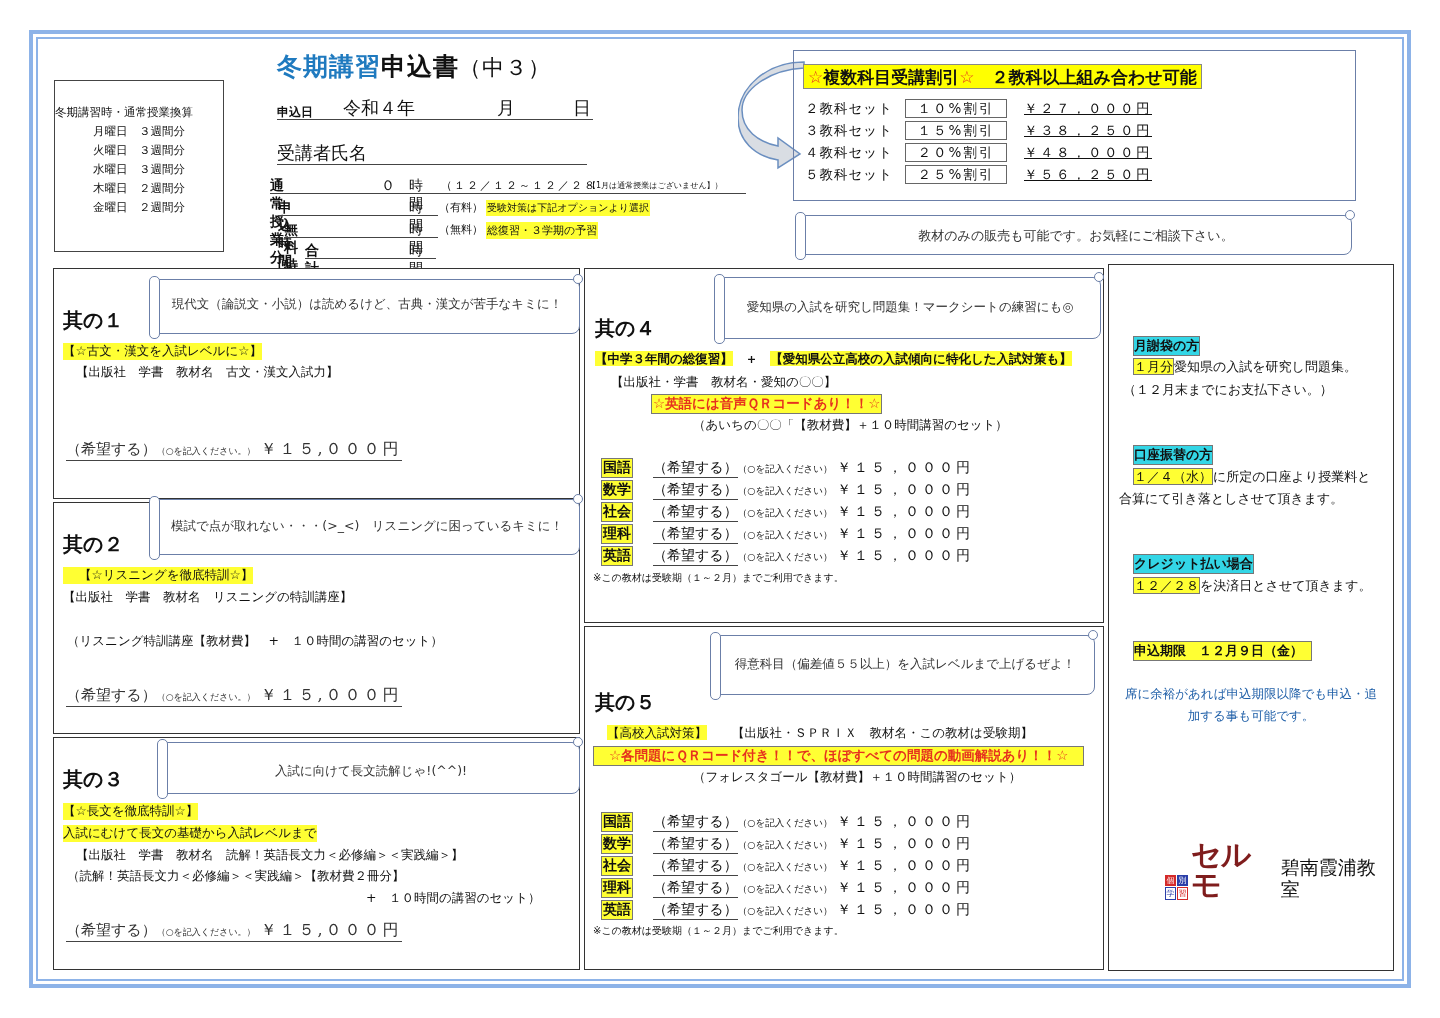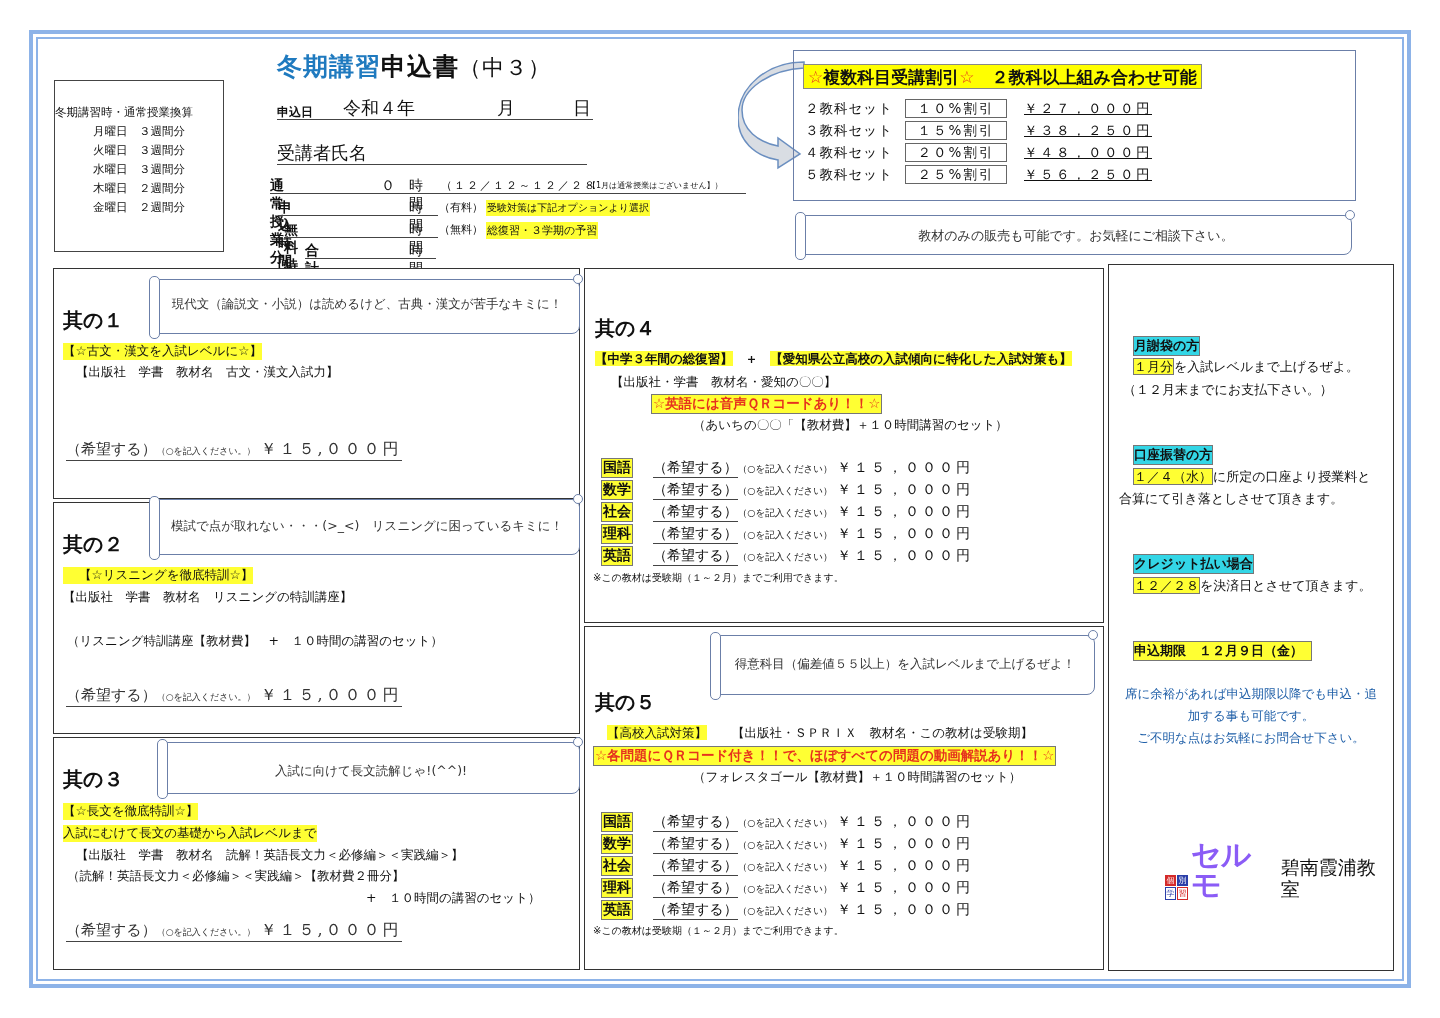--- a/index.html
+++ b/index.html
@@ -50,21 +50,21 @@
   .subj-row .hope { display: inline-block; margin-left: 20px; border-bottom: 1.5px solid #444; }
   .subj-row .note { font-size: 9.5px; }
   .subj-row .amt { letter-spacing: 3px; }
 
   .side { left: 1108px; top: 264px; width: 286px; height: 707px; }
   .side .t { position: absolute; font-size: 13px; white-space: nowrap; }
   .side .blue-note { position: absolute; left: 0; width: 100%; text-align: center; font-size: 12.5px; color: #1f5fa8; line-height: 22px; }
   .logo { position: absolute; left: 56px; top: 575px; display: flex; align-items: flex-end; }
   .logo-grid { display: grid; grid-template-columns: 11px 11px; grid-gap: 1px; margin-right: 3px; }
   .logo-grid span { font-size: 8px; text-align: center; line-height: 11px; color: #fff; }
-  .logo-main { font-size: 30px; font-weight: bold; color: #8b5cf6; letter-spacing: -1px; line-height: 30px; }
+  .logo-main { font-size: 30px; font-weight: bold; color: #7f1d1d; letter-spacing: -1px; line-height: 30px; }
   .logo-sub { font-size: 19px; color: #111; margin-left: 2px; line-height: 22px; }
 </style>
 </head>
 <body>
 
 <div class="abs page-border-outer"></div>
 <div class="abs page-border-inner"></div>
 
 <div class="abs conv">
   <div class="title">冬期講習時・通常授業換算</div>
@@ -176,20 +176,21 @@
   <div class="line" style="left:22px;top:109px;">【出版社　学書　教材名　読解！英語長文力＜必修編＞＜実践編＞】</div>
   <div class="line" style="left:13px;top:130px;">（読解！英語長文力＜必修編＞＜実践編＞【教材費２冊分】</div>
   <div class="line" style="left:312px;top:152px;">+　１０時間の講習のセット）</div>
   <div class="price-line" style="left:12px;top:182px;">
     <span>（希望する）</span><span class="small">（○を記入ください。）</span> <span class="amt">￥１５,０００円</span>
   </div>
 </div>
 
 <div class="box" style="left:584px;top:268px;width:520px;height:355px;">
   <div class="sec-title" style="left:10px;top:46px;">其の４</div>
+  <div class="scroll" style="left:134px;top:8px;width:382px;height:62px;line-height:58px;"><span>愛知県の入試を研究し問題集！マークシートの練習にも◎</span></div>
   <div class="line" style="left:10px;top:82px;font-size:12.5px;font-weight:bold;">
     <span class="hl-y">【中学３年間の総復習】</span>　<span>＋</span>　<span class="hl-y">【愛知県公立高校の入試傾向に特化した入試対策も】</span>
   </div>
   <div class="line" style="left:26px;top:105px;">【出版社・学書　教材名・愛知の〇〇】</div>
   <div class="line hl-y hl-box red" style="left:66px;top:125px;font-size:13.5px;font-weight:bold;padding:0 1px;">☆英語には音声ＱＲコードあり！！☆</div>
   <div class="line" style="left:108px;top:148px;">（あいちの〇〇「【教材費】＋１０時間講習のセット）</div>
 
   <div class="subj-row" style="left:16px;top:189px;"><span class="subj">国語</span><span class="hope">（希望する）</span><span class="note">（○を記入ください）</span> <span class="amt">￥１５，０００円</span></div>
   <div class="subj-row" style="left:16px;top:211px;"><span class="subj">数学</span><span class="hope">（希望する）</span><span class="note">（○を記入ください）</span> <span class="amt">￥１５，０００円</span></div>
   <div class="subj-row" style="left:16px;top:233px;"><span class="subj">社会</span><span class="hope">（希望する）</span><span class="note">（○を記入ください）</span> <span class="amt">￥１５，０００円</span></div>
@@ -197,48 +198,47 @@
   <div class="subj-row" style="left:16px;top:277px;"><span class="subj">英語</span><span class="hope">（希望する）</span><span class="note">（○を記入ください）</span> <span class="amt">￥１５，０００円</span></div>
   <div class="line" style="left:8px;top:302px;font-size:10px;">※この教材は受験期（１～２月）までご利用できます。</div>
 </div>
 
 <div class="box" style="left:584px;top:626px;width:520px;height:344px;">
   <div class="sec-title" style="left:10px;top:62px;">其の５</div>
   <div class="scroll" style="left:130px;top:8px;width:380px;height:60px;line-height:56px;"><span>得意科目（偏差値５５以上）を入試レベルまで上げるぜよ！</span></div>
   <div class="line" style="left:22px;top:98px;font-size:12.5px;">
     <span class="hl-y">【高校入試対策】</span>　　<span>【出版社・ＳＰＲＩＸ　教材名・この教材は受験期】</span>
   </div>
-  <div class="line hl-y hl-box red" style="left:8px;top:119px;font-size:13.5px;font-weight:bold;padding:0 1px;">☆各問題にＱＲコード付き！！で、ほぼすべての問題の動画解説あり！！☆</div>
+  <div class="line hl-y hl-box red" style="left:8px;top:119px;font-size:13.5px;font-weight:bold;padding:0 15px;">☆各問題にＱＲコード付き！！で、ほぼすべての問題の動画解説あり！！☆</div>
   <div class="line" style="left:108px;top:142px;">（フォレスタゴール【教材費】＋１０時間講習のセット）</div>
 
   <div class="subj-row" style="left:16px;top:185px;"><span class="subj">国語</span><span class="hope">（希望する）</span><span class="note">（○を記入ください）</span> <span class="amt">￥１５，０００円</span></div>
   <div class="subj-row" style="left:16px;top:207px;"><span class="subj">数学</span><span class="hope">（希望する）</span><span class="note">（○を記入ください）</span> <span class="amt">￥１５，０００円</span></div>
   <div class="subj-row" style="left:16px;top:229px;"><span class="subj">社会</span><span class="hope">（希望する）</span><span class="note">（○を記入ください）</span> <span class="amt">￥１５，０００円</span></div>
   <div class="subj-row" style="left:16px;top:251px;"><span class="subj">理科</span><span class="hope">（希望する）</span><span class="note">（○を記入ください）</span> <span class="amt">￥１５，０００円</span></div>
   <div class="subj-row" style="left:16px;top:273px;"><span class="subj">英語</span><span class="hope">（希望する）</span><span class="note">（○を記入ください）</span> <span class="amt">￥１５，０００円</span></div>
   <div class="line" style="left:8px;top:297px;font-size:10px;">※この教材は受験期（１～２月）までご利用できます。</div>
 </div>
 
 <div class="box side">
   <div class="t hl-c hl-box" style="left:24px;top:71px;font-weight:bold;">月謝袋の方</div>
-  <div class="t" style="left:24px;top:93px;"><span class="hl-y hl-box">１月分</span><span>を入試レベルまで上げるぜよ。</span></div>
+  <div class="t" style="left:24px;top:93px;"><span class="hl-y hl-box">１月分</span><span>愛知県の入試を研究し問題集。</span></div>
   <div class="t" style="left:14px;top:116px;">（１２月末までにお支払下さい。）</div>
 
   <div class="t hl-c hl-box" style="left:24px;top:180px;font-weight:bold;">口座振替の方</div>
   <div class="t" style="left:24px;top:203px;"><span class="hl-y hl-box">１／４（水）</span><span>に所定の口座より授業料と</span></div>
   <div class="t" style="left:10px;top:225px;">合算にて引き落としさせて頂きます。</div>
 
   <div class="t hl-c hl-box" style="left:24px;top:289px;font-weight:bold;">クレジット払い場合</div>
   <div class="t" style="left:24px;top:312px;"><span class="hl-y hl-box">１２／２８</span><span>を決済日とさせて頂きます。</span></div>
 
   <div class="t hl-y hl-box" style="left:24px;top:376px;font-weight:bold;padding-right:8px;">申込期限　１２月９日（金）</div>
 
   <div class="blue-note" style="top:418px;">席に余裕があれば申込期限以降でも申込・追</div>
   <div class="blue-note" style="top:440px;">加する事も可能です。</div>
-  <div class="blue-note" style="top:462px;">ご不明な点はお気軽にお問合せ下さい。</div>
 
   <div class="logo">
     <div class="logo-grid">
       <span style="background:#d42a2a;">個</span>
       <span style="background:#2a3ea8;">別</span>
       <span style="background:#fff;color:#2a3ea8;border:1px solid #2a3ea8;">学</span>
       <span style="background:#fff;color:#d42a2a;border:1px solid #d42a2a;">習</span>
     </div>
     <span class="logo-main">セルモ</span>
     <span class="logo-sub">碧南霞浦教室</span>

